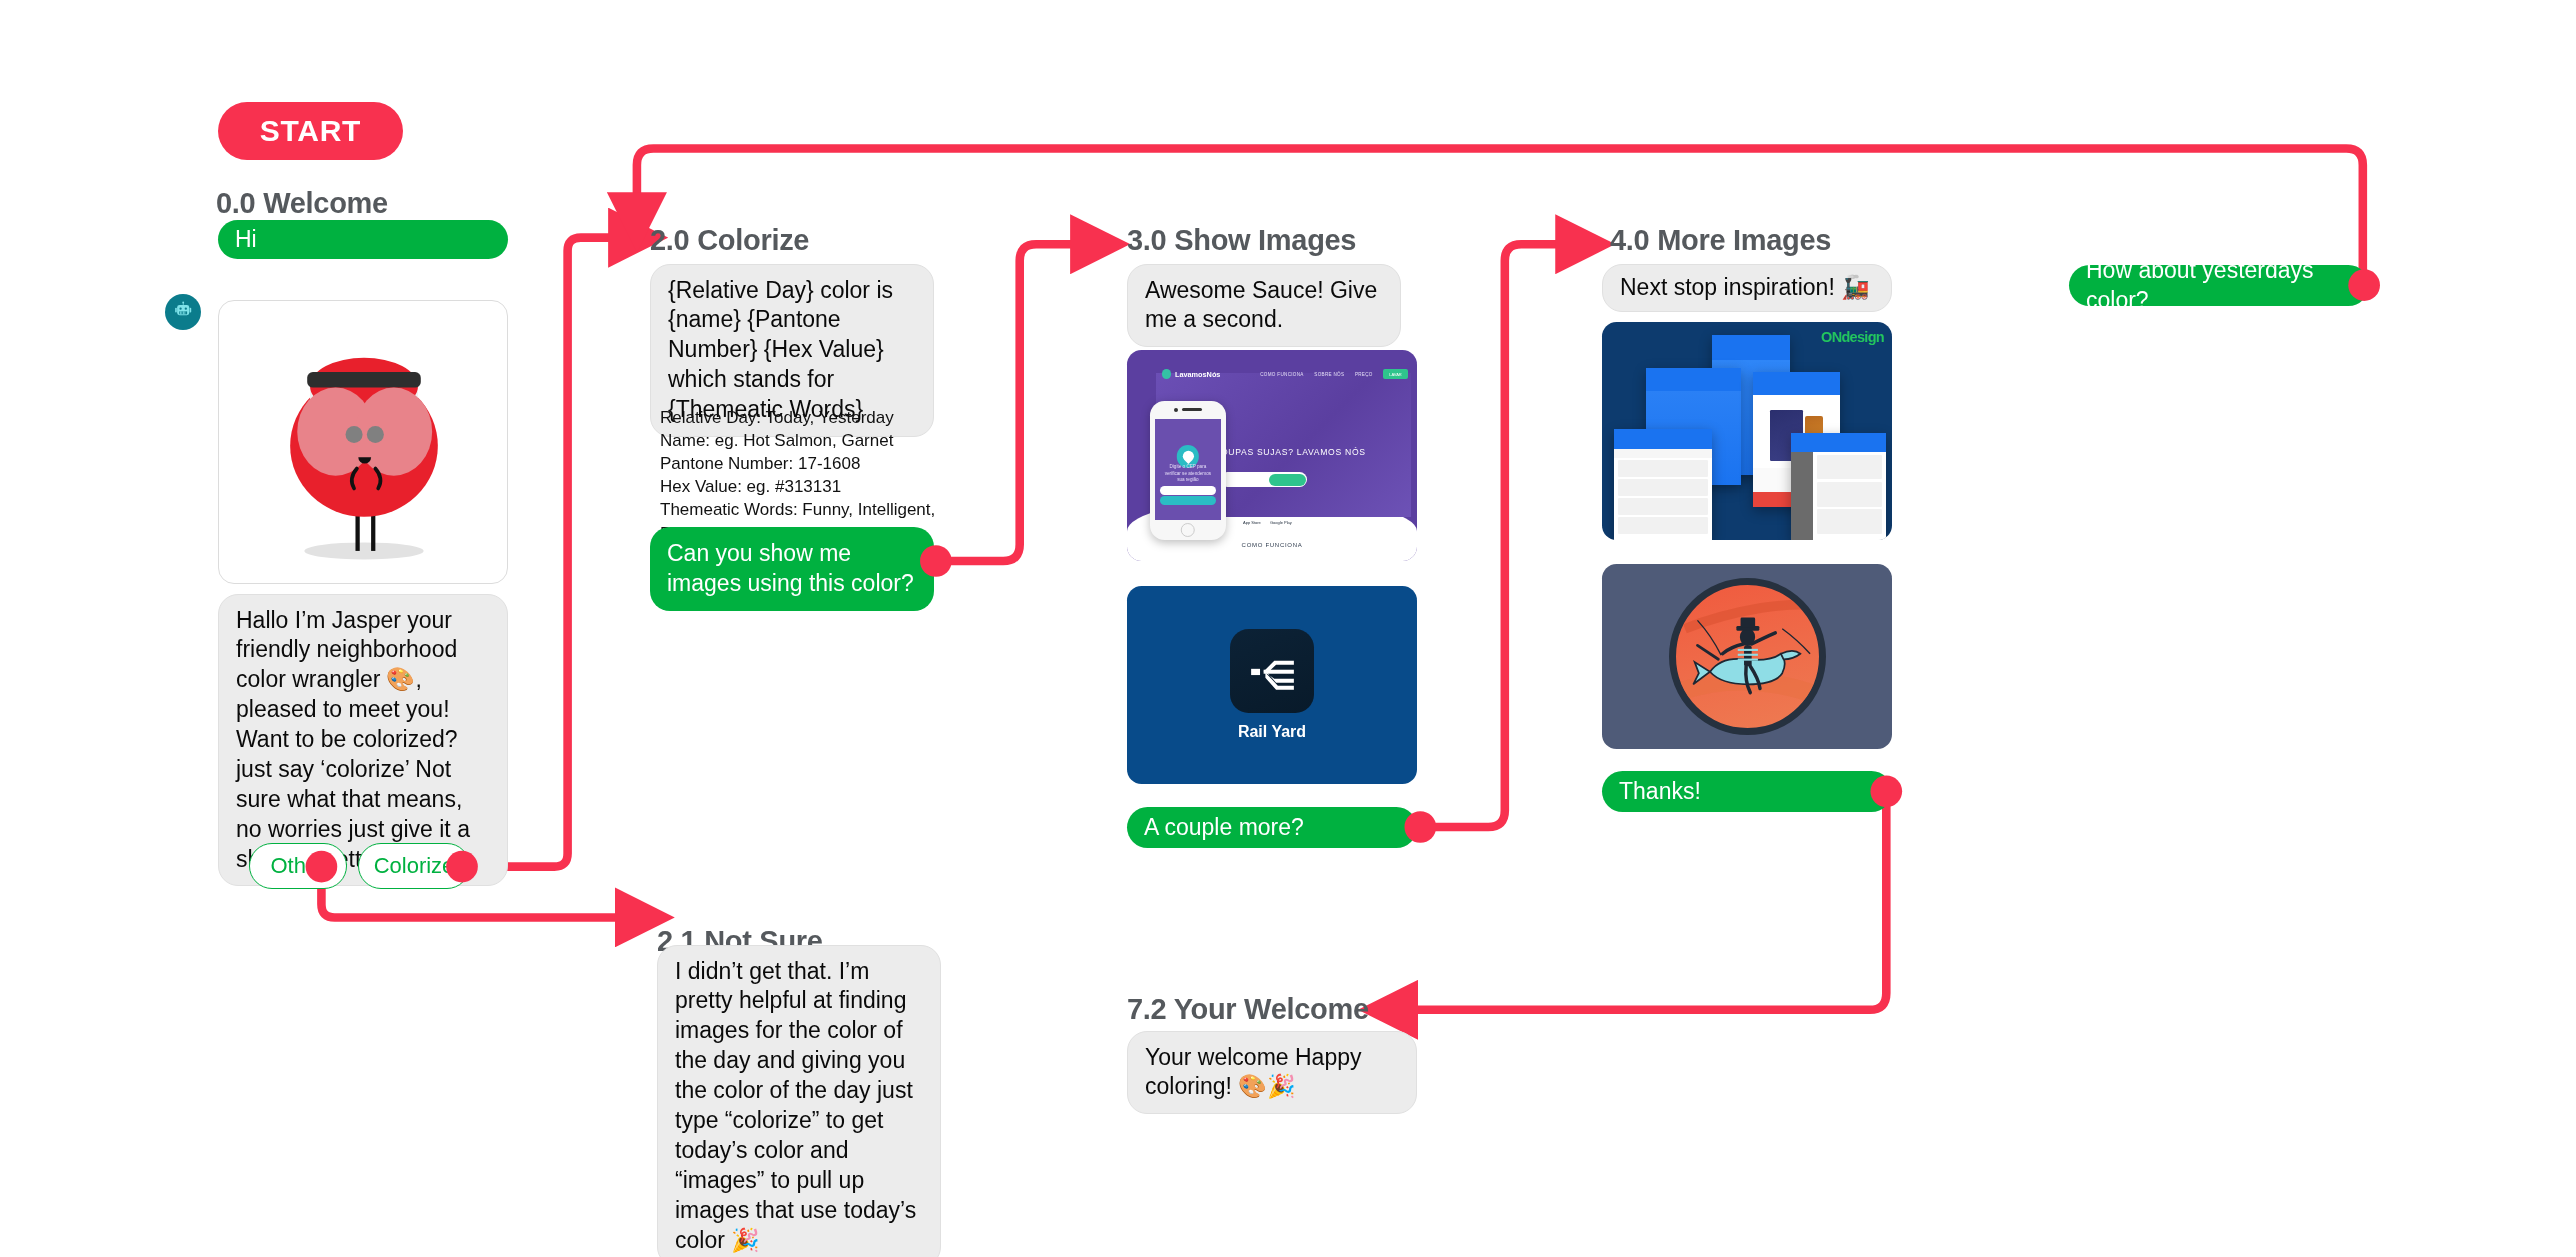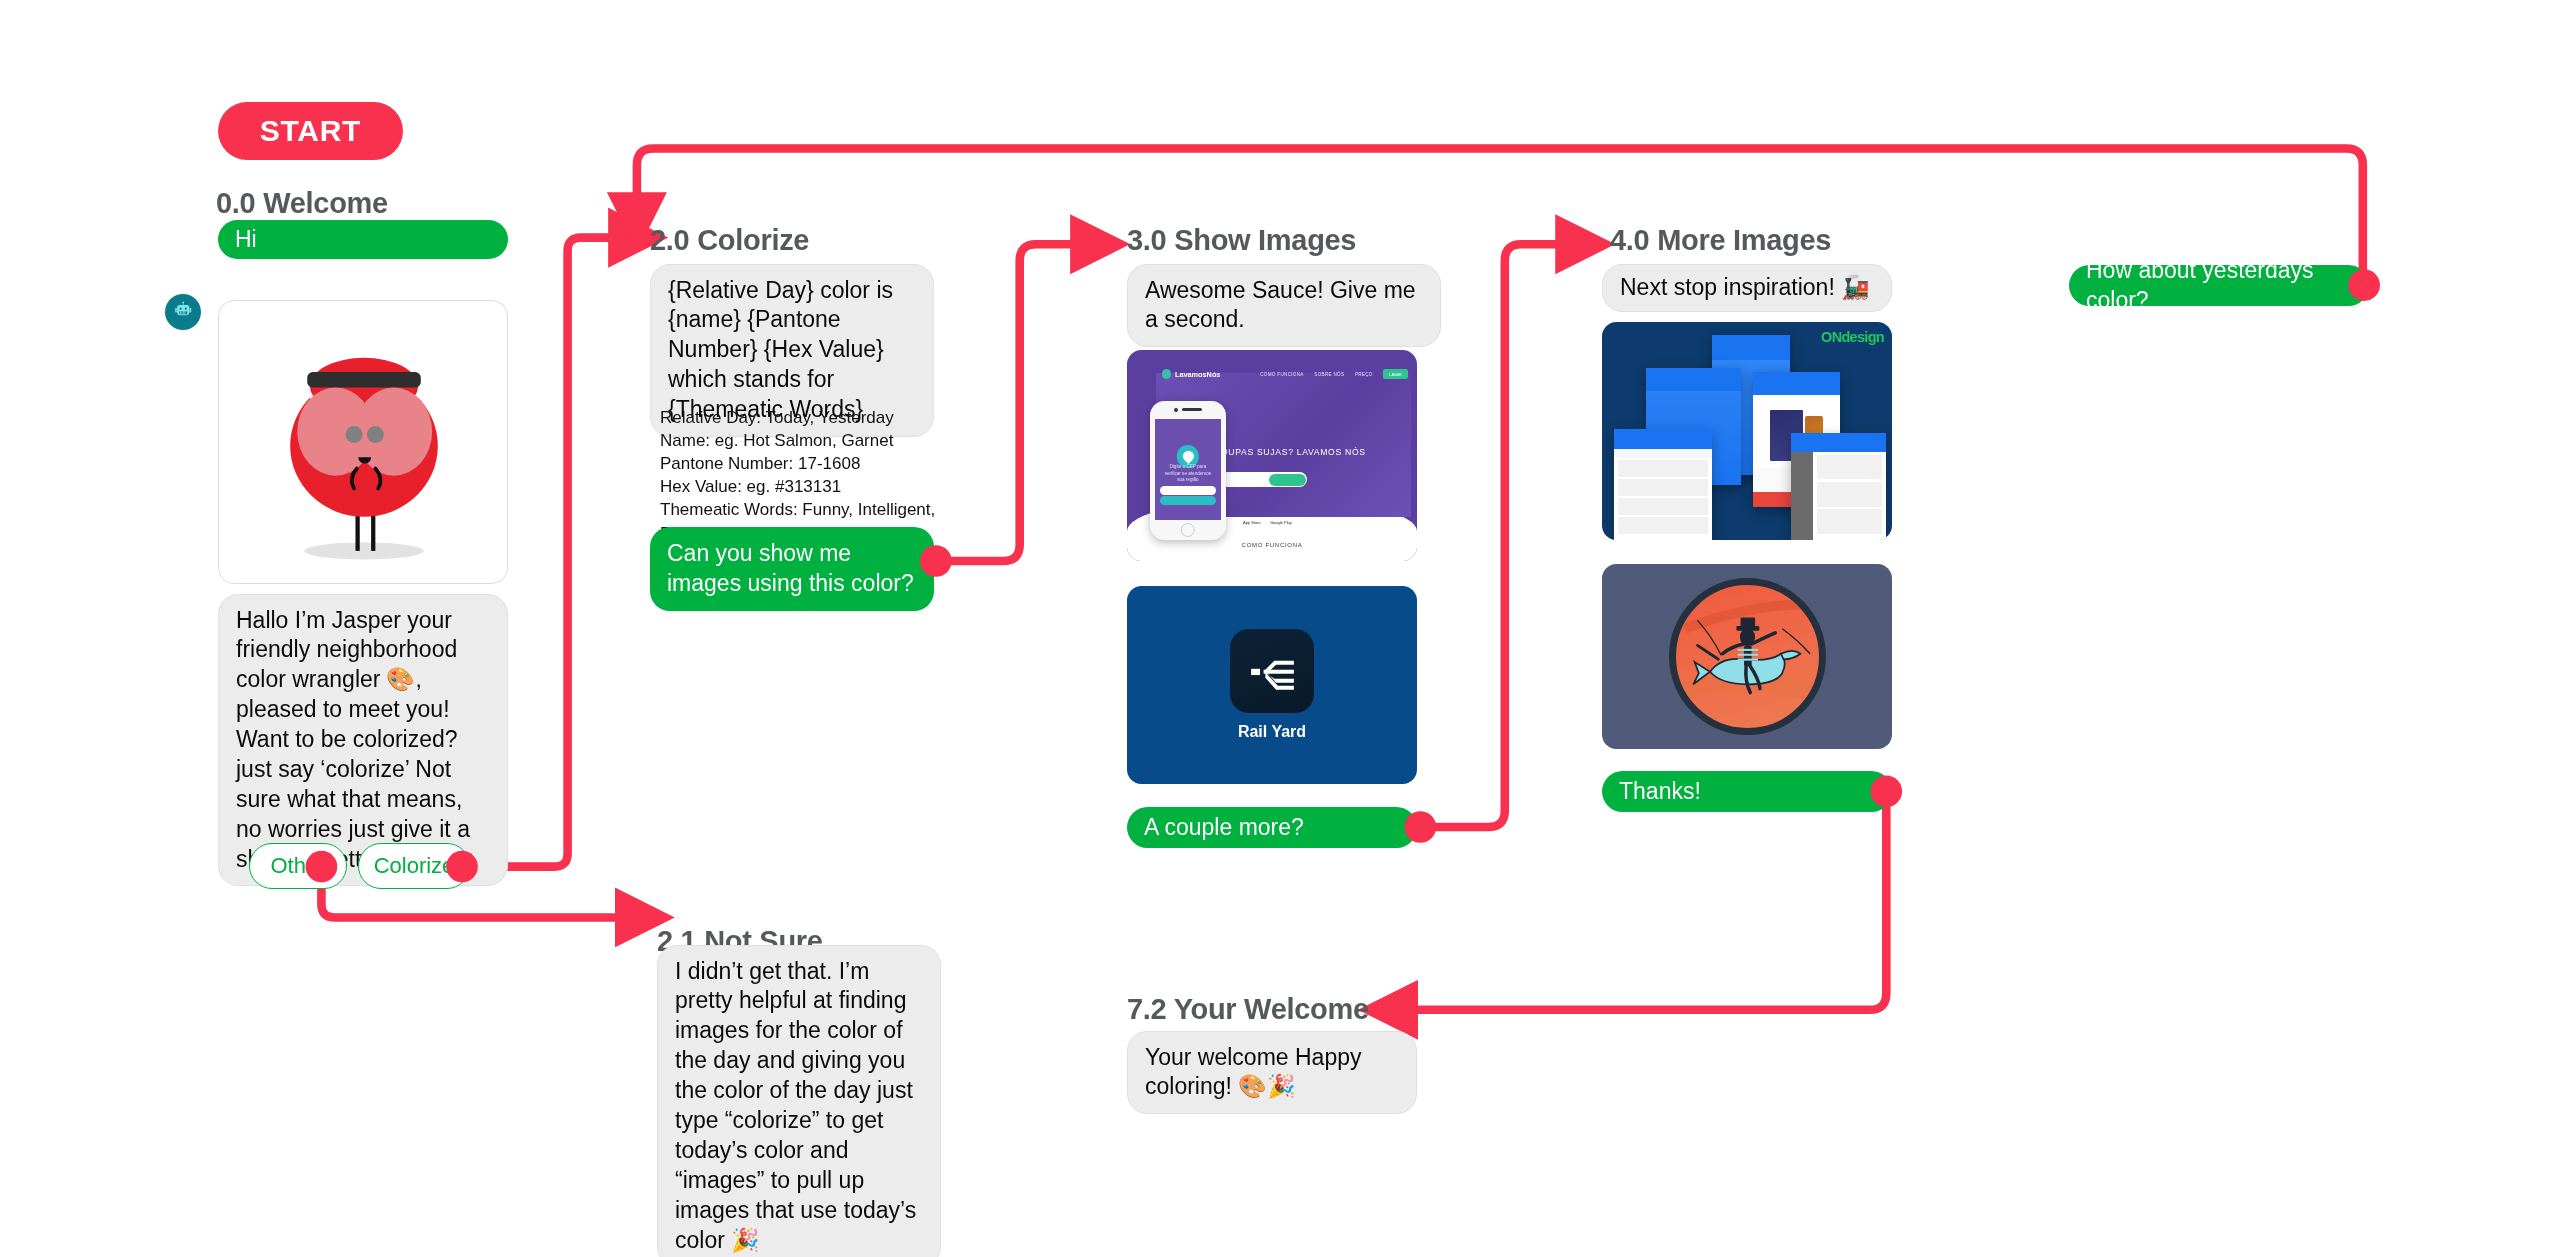--- a/index.html
+++ b/index.html
@@ -261,21 +261,21 @@
   </div>
 
   <div class="sec-title" style="left:657px; top:908px;margin-top:17px;">2.1 Not Sure</div>
 
   <div class="bub bot" style="left:657px; top:945px; width:284px;">
     <span>I didn’t get that. I’m pretty helpful at finding images for the color of the day and giving you the color of the day just type “colorize” to get today’s color and “images” to pull up images that use today’s color 🎉</span>
   </div>
 
   <div class="sec-title" style="left:1127px; top:224px;">3.0 Show Images</div>
 
-  <div class="bub bot" style="left:1127px; top:264px; width:314px;">
+  <div class="bub bot" style="left:1127px; top:264px; width:274px;">
     <span>Awesome Sauce! Give me a second.</span>
   </div>
 
   <div class="media lavamos" style="left:1127px; top:350px; width:290px; height:211px;">
     <div class="lav-white-band"></div>
     <div class="lav-browser"></div>
     <div class="lav-navrow">
       <div class="lav-logo">
         <span class="lav-logo-dot"></span>
         <span>LavamosNós</span>

